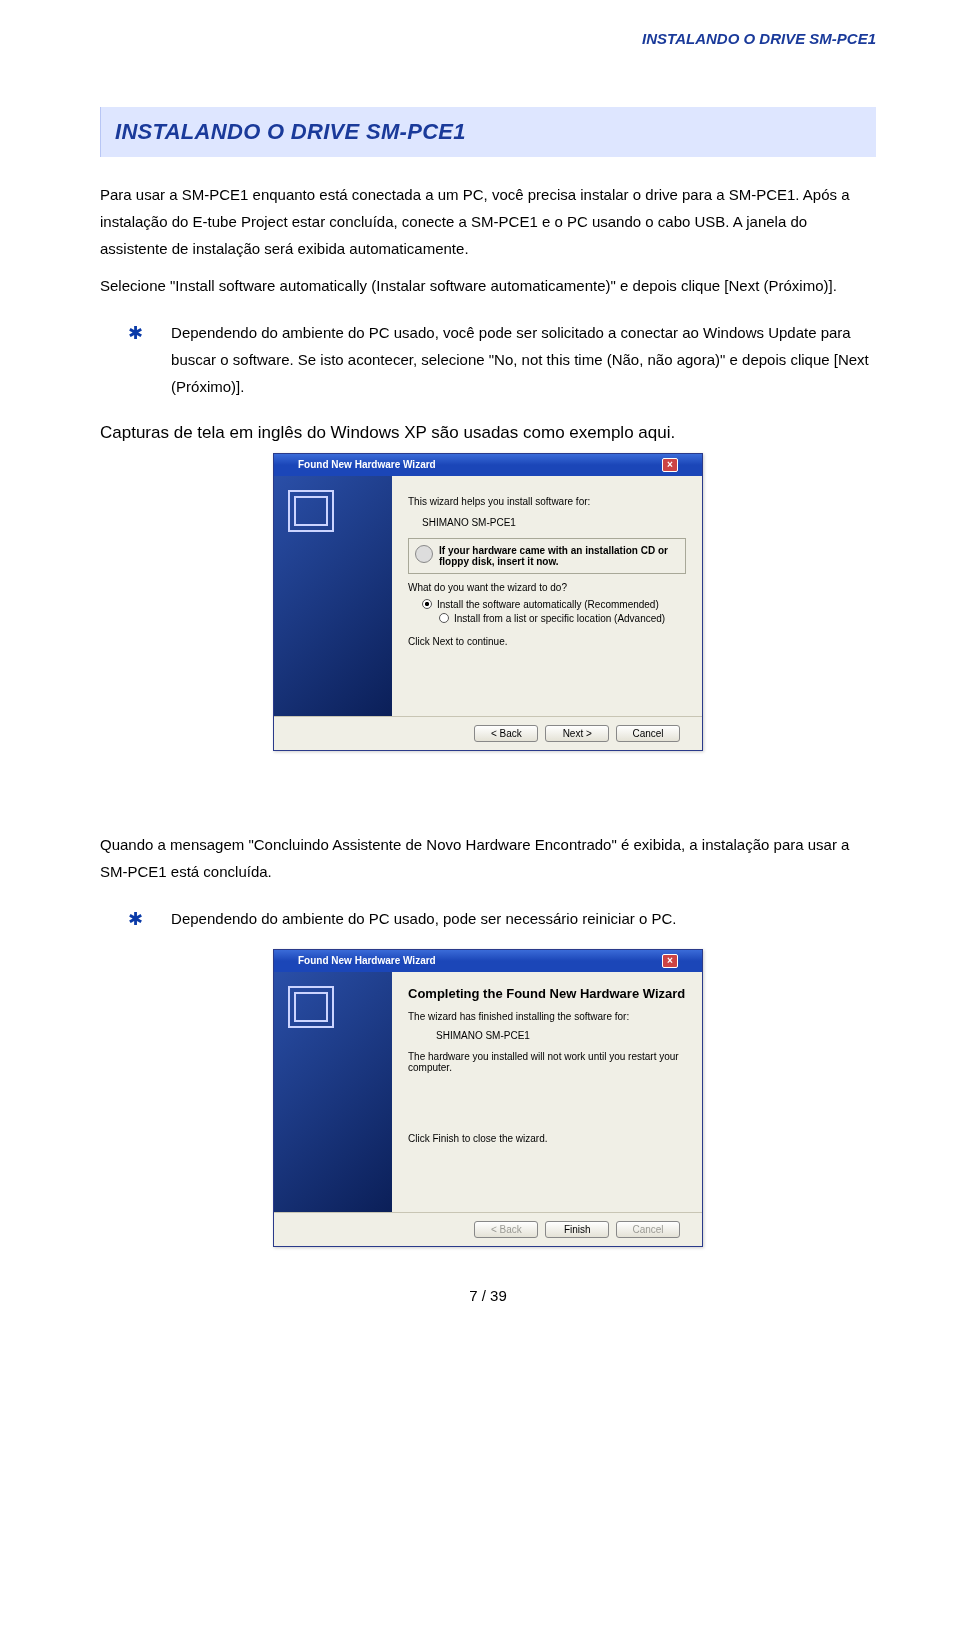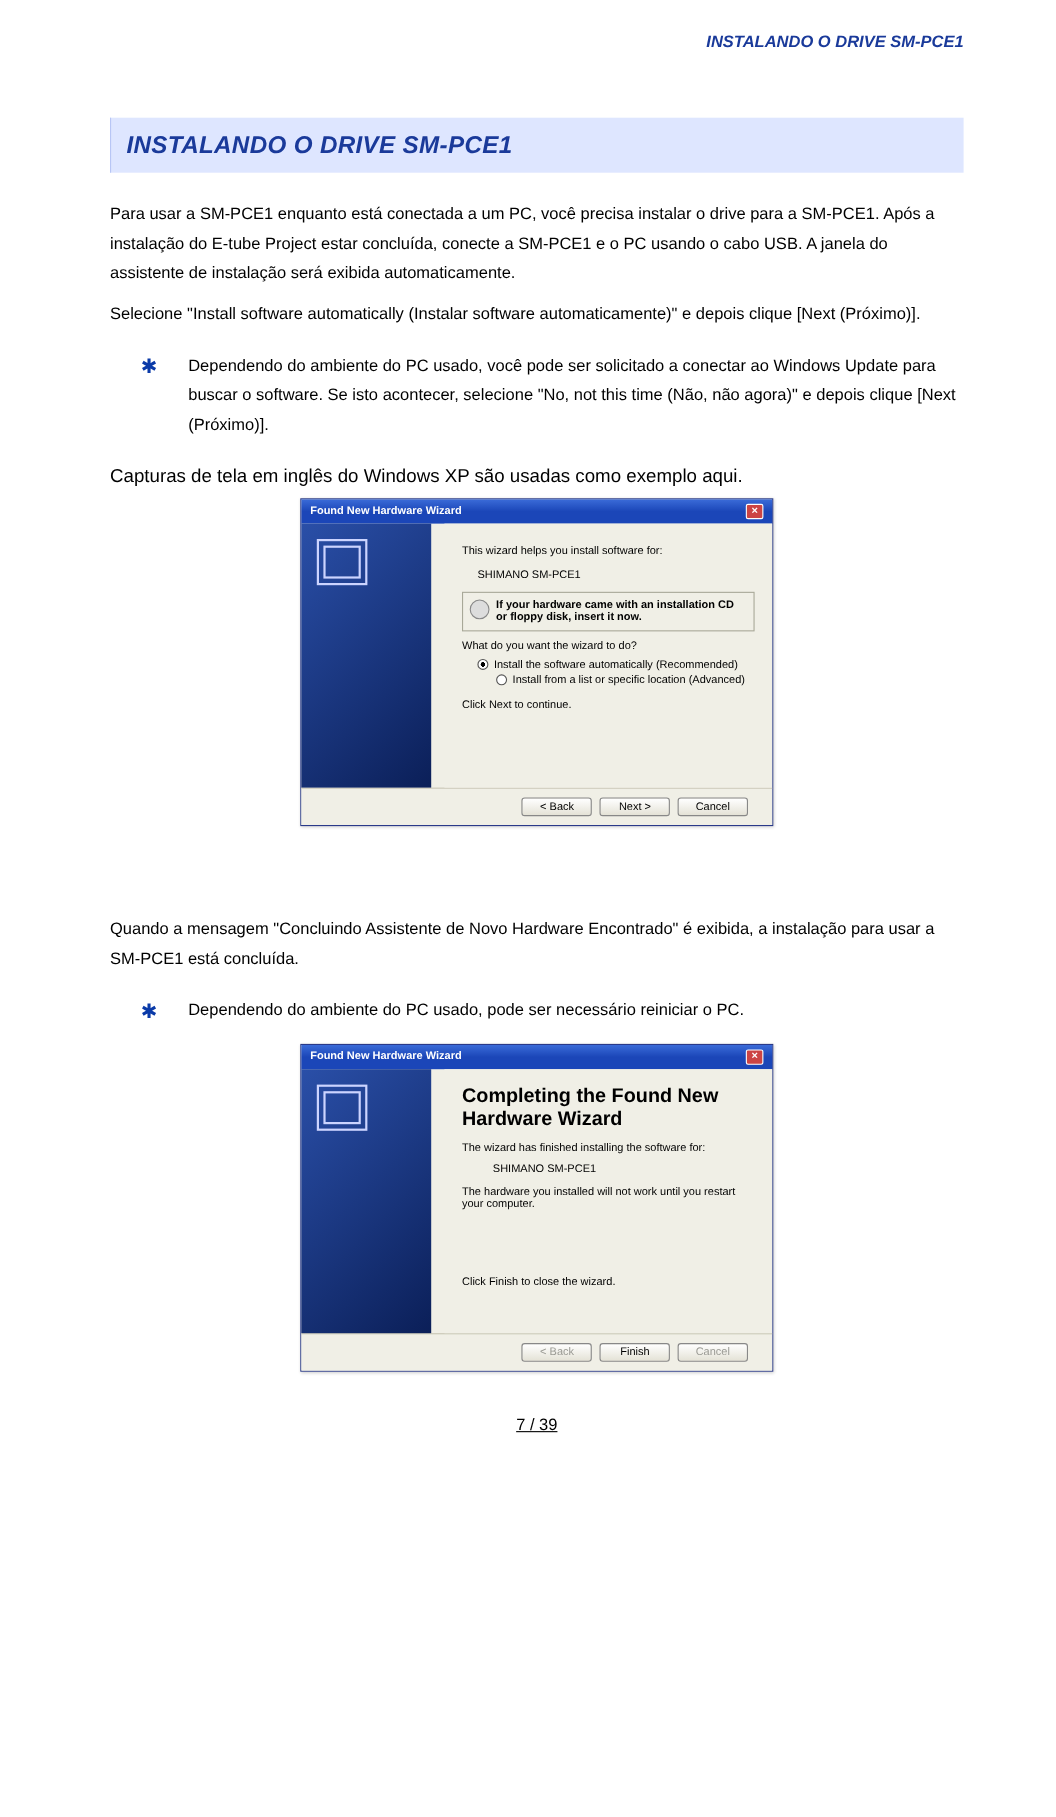--- a/index.html
+++ b/index.html
@@ -77,57 +77,56 @@
     box-shadow: 1px 1px 3px rgba(0,0,0,0.2);
     font-family: Tahoma, Arial, sans-serif;
     font-size: 10px;
     color: #000;
   }
   .wiz-titlebar {
     height: 22px;
     background: linear-gradient(#3a6bd8,#1b46b8 50%,#1b46b8);
     color: #fff;
     font-weight: bold;
-    padding: 0 8px;
+    padding: 0 24px;
     line-height: 22px;
     display: flex;
     justify-content: space-between;
     align-items: center;
   }
   .wiz-x {
     width: 16px; height: 14px;
     background: #c44; border:1px solid #fff;
     text-align:center; line-height:12px;
     font-size:10px; border-radius:2px;
   }
   .wiz-body {
     display: flex;
     min-height: 240px;
-    gap: 12px;
   }
   .wiz-side {
     width: 118px;
     background: linear-gradient(135deg,#2a4fa8,#0b1f58);
     position: relative;
   }
   .wiz-side-icon {
     position:absolute; top:14px; left:14px;
     width:46px; height:42px;
     border:2px solid #ccd4ff;
   }
   .wiz-side-icon::before{
     content:""; position:absolute; inset:4px;
     border:2px solid #ccd4ff;
   }
   .wiz-main {
     flex:1; padding: 14px 16px 6px 16px;
     background:#f0efe6;
   }
   .wiz-h {
-    font-weight: bold; font-size: 18px; margin-bottom:10px;
+    font-weight: bold; font-size: 13px; margin-bottom:10px;
   }
   .wiz-line { margin: 6px 0; }
   .wiz-group {
     border:1px solid #a8a898; padding:6px 8px 6px 30px; position:relative; margin:8px 0;
   }
   .wiz-group::before{
     content:""; position:absolute; left:6px; top:6px;
     width:16px; height:16px; border:1px solid #888; border-radius:50%; background:#ddd;
   }
   .wiz-radio { display:flex; align-items:center; gap:5px; margin:3px 0; }
@@ -149,21 +148,20 @@
     font-size:10px;
     text-align:center;
     margin-left:4px;
     color:#000;
   }
   .wiz-btn.disabled { color:#9a9a94; }
   .page-number {
     text-align:center;
     font-size:15px;
     margin-top: 40px;
-    text-decoration: underline;
   }
 </style>
 </head>
 <body>
 
 <div class="page">
 
   <div class="running-header">INSTALANDO O DRIVE SM-PCE1</div>
 
   <div class="section-title">

